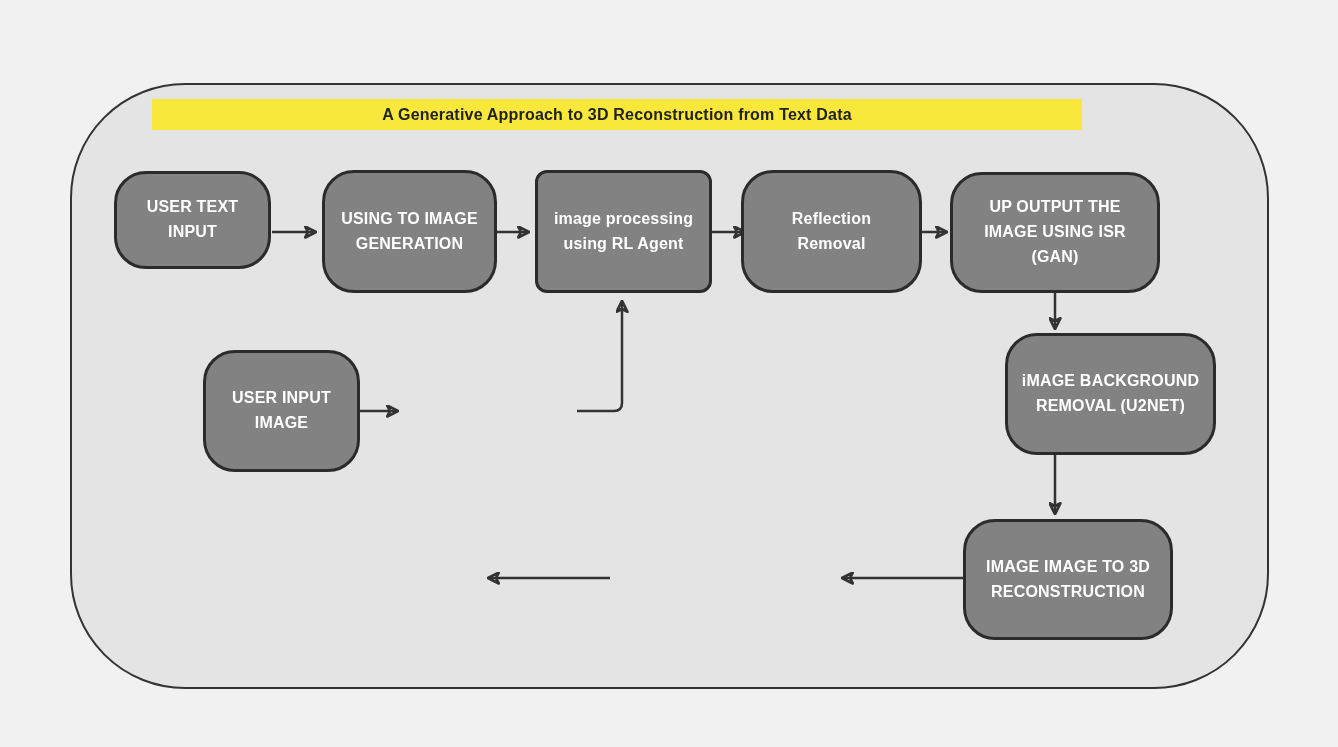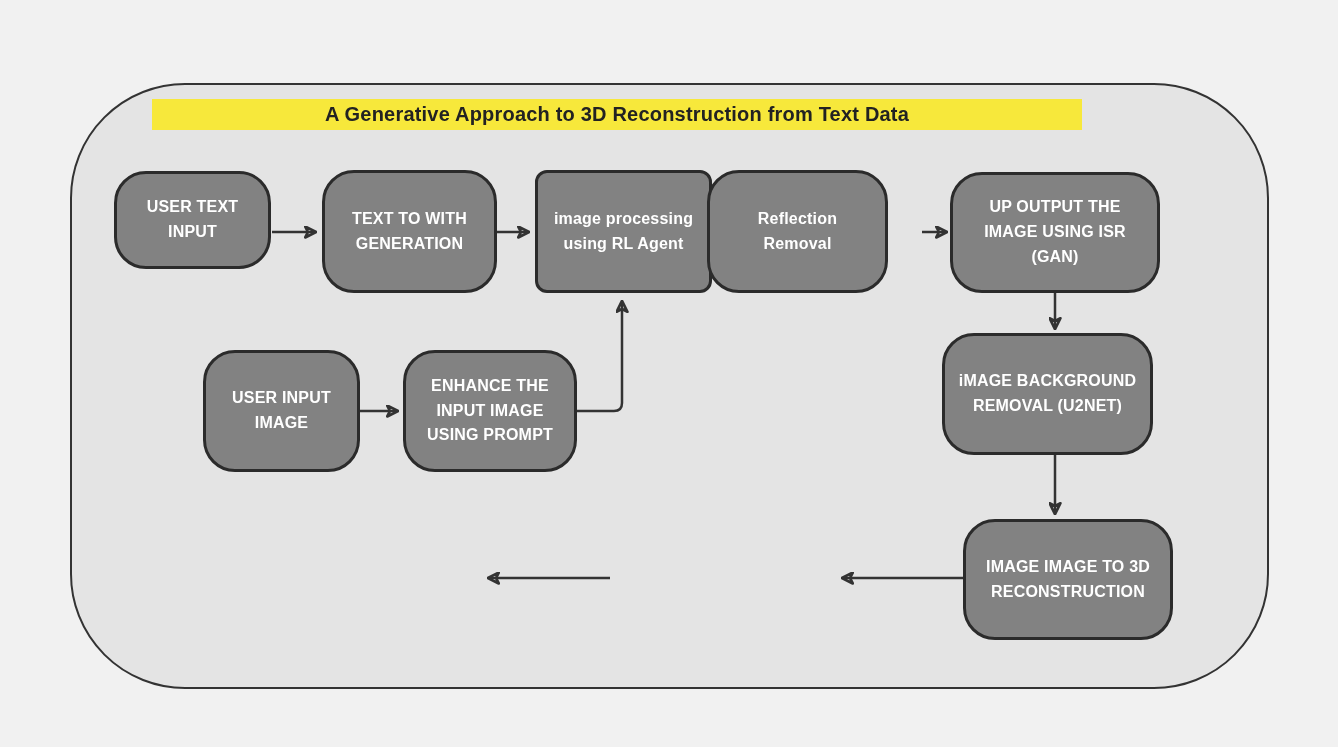--- a/index.html
+++ b/index.html
@@ -31,21 +31,21 @@
     left: 152px;
     top: 99px;
     width: 930px;
     height: 31px;
     background: #f7e83b;
     display: flex;
     align-items: center;
     justify-content: center;
   }
   .title-text {
-    font-size: 20px;
+    font-size: 16px;
     font-weight: 700;
     color: #222222;
     letter-spacing: 0.2px;
     white-space: nowrap;
   }
   .node {
     position: absolute;
     background: #828282;
     border: 3px solid #2b2b2b;
     border-radius: 32px;
@@ -74,25 +74,25 @@
   svg.arrows path {
     stroke: #333333;
     stroke-width: 2.5px;
     fill: none;
     stroke-linejoin: round;
   }
   
   .n-user-text-input        { left: 114px; top: 171px; width: 157px; height: 98px; }
   .n-text-to-image          { left: 322px; top: 170px; width: 175px; height: 123px; }
   .n-image-processing       { left: 535px; top: 170px; width: 177px; height: 123px; border-radius: 12px; }
-  .n-reflection-removal     { left: 707px; top: 170px; width: 181px; height: 123px; }
+  .n-reflection-removal     { left: 741px; top: 170px; width: 181px; height: 123px; }
   .n-upscaling              { left: 950px; top: 172px; width: 210px; height: 121px; }
   .n-user-input-image       { left: 203px; top: 350px; width: 157px; height: 122px; }
   .n-enhance-input          { left: 403px; top: 350px; width: 174px; height: 122px; }
-  .n-bg-removal             { left: 942px; top: 333px; width: 211px; height: 122px; }
+  .n-bg-removal             { left: 1005px; top: 333px; width: 211px; height: 122px; }
   .n-single-image-3d        { left: 963px; top: 519px; width: 210px; height: 121px; }
   .n-evaluating             { left: 610px; top: 517px; width: 226px; height: 123px; }
   .n-output-3d              { left: 290px; top: 518px; width: 192px; height: 121px; }
 </style>
 </head>
 <body>
 
 <div class="stage">
 
   <div class="container-shape"></div>
@@ -117,42 +117,39 @@
 
   <div class="title-bar">
     <div class="title-text">A Generative Approach to 3D Reconstruction from Text Data</div>
   </div>
 
   <div class="node n-user-text-input">
     <span class="node-label">USER TEXT INPUT</span>
   </div>
 
   <div class="node n-text-to-image">
-    <span class="node-label">TEXT TO WITH GENERATION</span>
+    <span class="node-label">USING TO IMAGE GENERATION</span>
   </div>
 
   <div class="node n-image-processing">
     <span class="node-label">image processing using RL Agent</span>
   </div>
 
   <div class="node n-reflection-removal">
     <span class="node-label">Reflection Removal</span>
   </div>
 
   <div class="node n-upscaling">
     <span class="node-label">UP OUTPUT THE IMAGE USING ISR (GAN)</span>
   </div>
 
   <div class="node n-user-input-image">
     <span class="node-label">USER INPUT IMAGE</span>
   </div>
 
-  <div class="node n-enhance-input">
-    <span class="node-label">ENHANCE THE INPUT IMAGE USING PROMPT</span>
-  </div>
 
   <div class="node n-bg-removal">
     <span class="node-label">iMAGE BACKGROUND REMOVAL (U2NET)</span>
   </div>
 
   <div class="node n-single-image-3d">
     <span class="node-label">IMAGE IMAGE TO 3D RECONSTRUCTION</span>
   </div>
 
 

